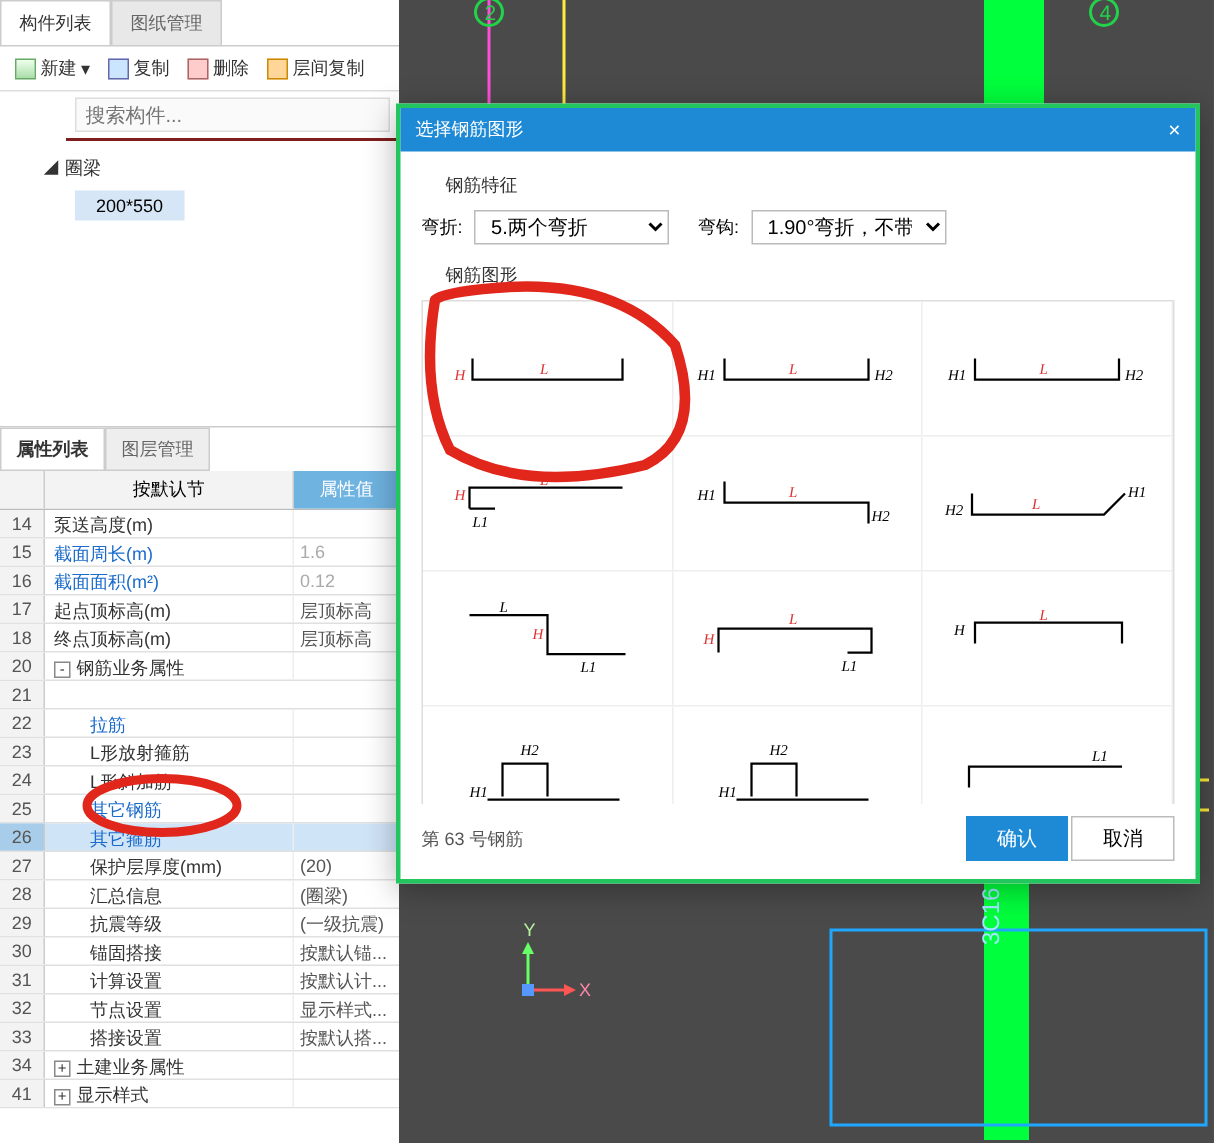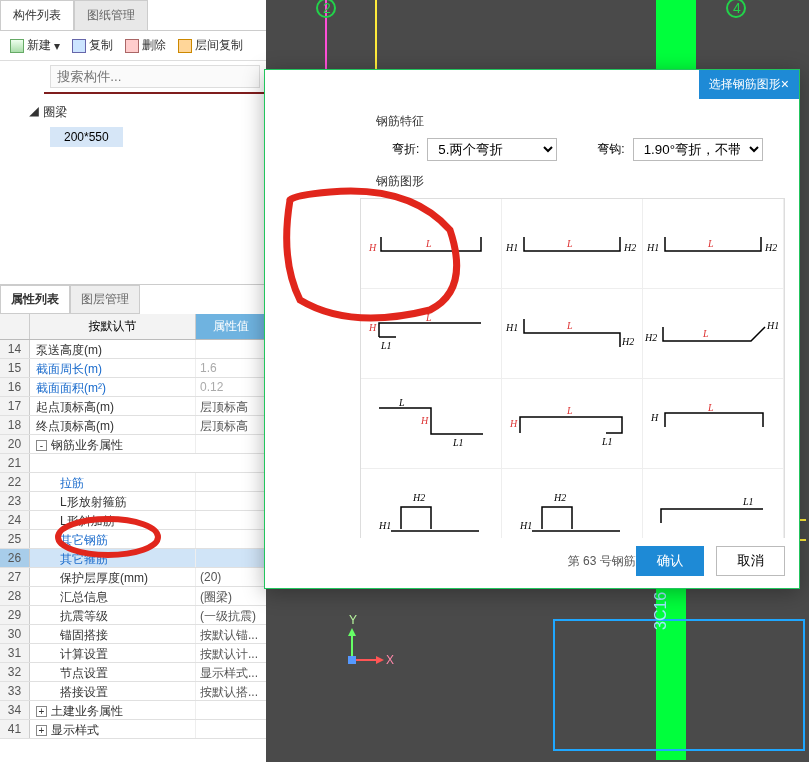--- a/index.html
+++ b/index.html
@@ -38,36 +38,36 @@
 .prow.link .k { color: #1a6bcc; }
 .prow.gray .v { color: #aaa; }
 .prow.sel { background: #d0e4f7; }
 .prow.sel .n { background: #a8cdea; }
 .indent2 { padding-left: 30px !important; }
 .exp { display:inline-block; width:11px; height:11px; border:1px solid #888; text-align:center; line-height:9px; font-size:10px; margin-right:4px; cursor:pointer; }
 
 .canvas { position: absolute; left: 266px; top: 0; right: 0; height: 762px; background: #4a4a4a; }
 .canvas svg { width: 100%; height: 100%; }
 
-.dialog { position: absolute; left: 264px; top: 69px; width: 536px; height: 520px; background: #fff; border: 1px solid #22c55e; box-shadow: 0 4px 20px rgba(0,0,0,.3); display: flex; flex-direction: column; align-items: flex-end; }
+.dialog { position: absolute; left: 264px; top: 69px; width: 536px; height: 520px; background: #fff; border: 3px solid #22c55e; box-shadow: 0 4px 20px rgba(0,0,0,.3); display: flex; flex-direction: column; }
 .dlg-title { background: #1e8ad6; color: #fff; padding: 6px 10px; display: flex; justify-content: space-between; }
 .dlg-title .close { cursor: pointer; font-size: 14px; }
 .dlg-body { padding: 10px 14px; flex: 1; overflow: hidden; }
 .sect-label { color: #333; margin: 4px 16px 8px; }
-.param-row { display: flex; gap: 40px; margin-bottom: 12px; margin-left: 32px; }
+.param-row { display: flex; gap: 19px; margin-bottom: 12px; }
 .param { display: flex; align-items: center; gap: 8px; }
 .param select { border: 1px solid #bbb; padding: 2px 6px; width: 130px; background: #fff; cursor: pointer; }
 .shape-grid { display: grid; grid-template-columns: repeat(3, 1fr); gap: 0; border: 1px solid #ddd; margin-top: 6px; }
 .shape-cell { height: 90px; border-right: 1px solid #eee; border-bottom: 1px solid #eee; display: flex; align-items: center; justify-content: center; cursor: pointer; position: relative; }
 .shape-cell svg { overflow: visible; }
 .lbl { font-size: 10px; fill: #d33; font-style: italic; font-family: serif; }
 .lbl.k { fill: #000; }
 .dlg-foot { display: flex; justify-content: space-between; align-items: center; padding: 8px 14px 12px; }
 .status-txt { color: #555; }
-.btns { display: flex; gap: 12px; }
+.btns { display: flex; gap: 2px; }
 .btn { padding: 5px 20px; border: 1px solid #bbb; background: #fff; cursor: pointer; }
 .btn.primary { background: #1e8ad6; color: #fff; border-color: #1e8ad6; }
 
 .annot { position: absolute; pointer-events: none; z-index: 50; }
 </style>
 </head>
 <body>
 
 <div class="left-panel">
   <div class="tabs-row">

